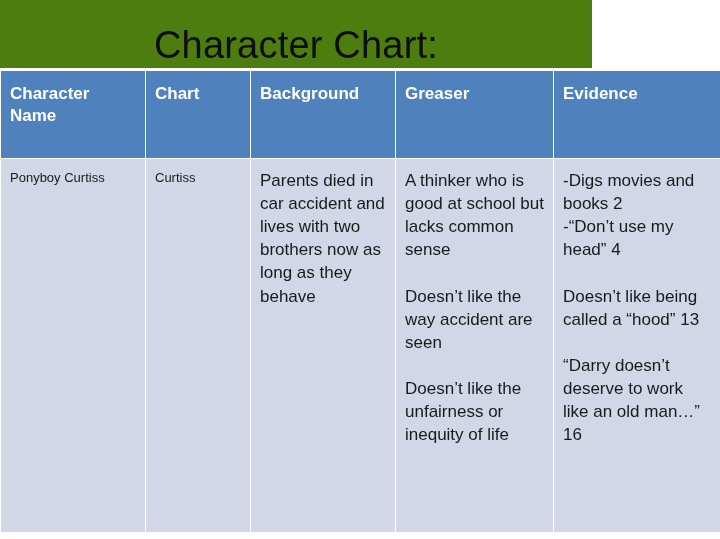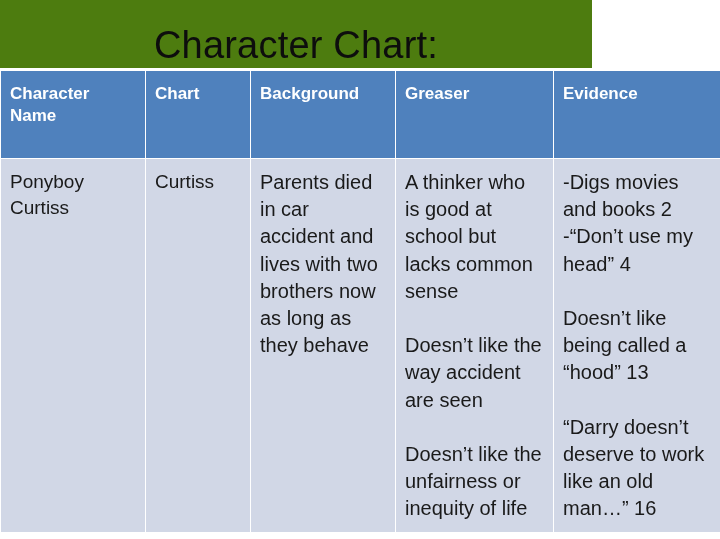--- a/index.html
+++ b/index.html
@@ -64,27 +64,27 @@
     font-weight: bold;
     line-height: 1.32;
     padding: 12px 8px 0 9px;
   }
   .chart-table td {
     background: #d1d7e6;
     height: 375px;
   }
   .td-inner {
     color: #1a1a1a;
-    font-size: 20px;
+    font-size: 17px;
     line-height: 1.36;
     padding: 10px 9px 0 9px;
     white-space: pre-line;
   }
   .td-inner.name-cell {
-    font-size: 19px;
+    font-size: 13px;
   }
   .col-name   { width: 145px; }
   .col-group  { width: 105px; }
   .col-bg     { width: 145px; }
   .col-traits { width: 158px; }
   .col-ev     { width: 167px; }
   .bottom-strip {
     position: absolute;
     left: 0;
     top: 532px;

